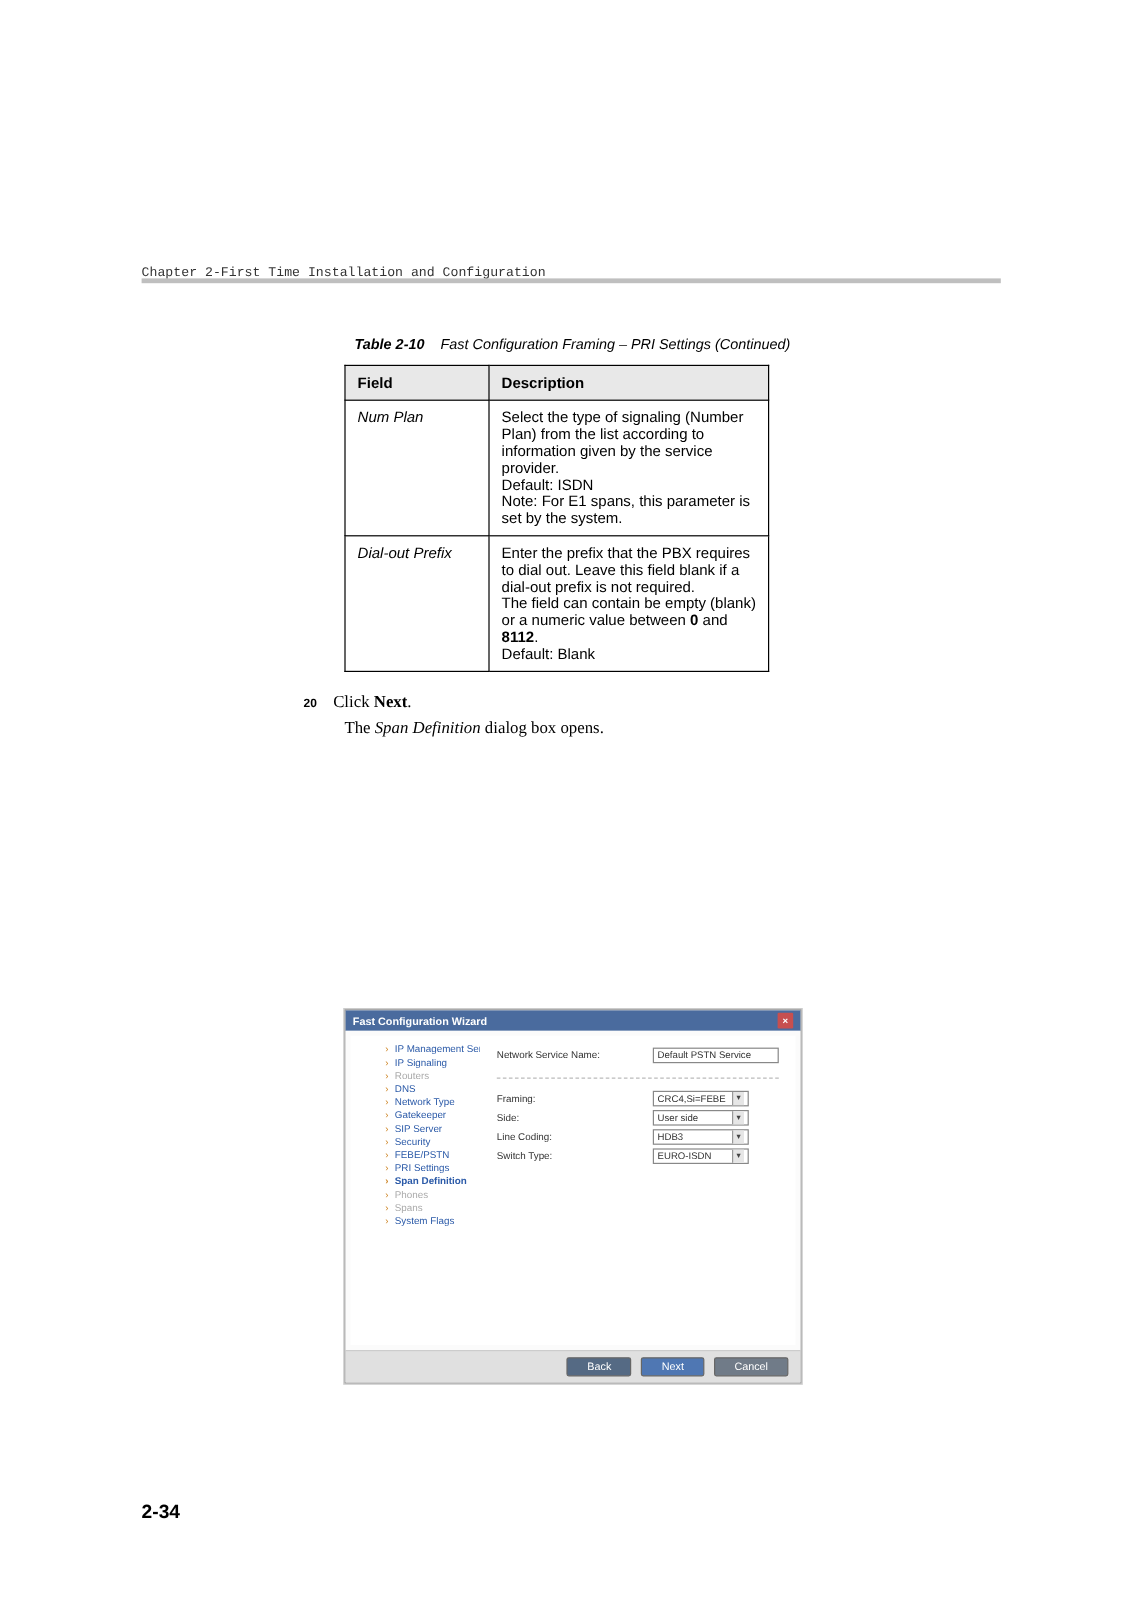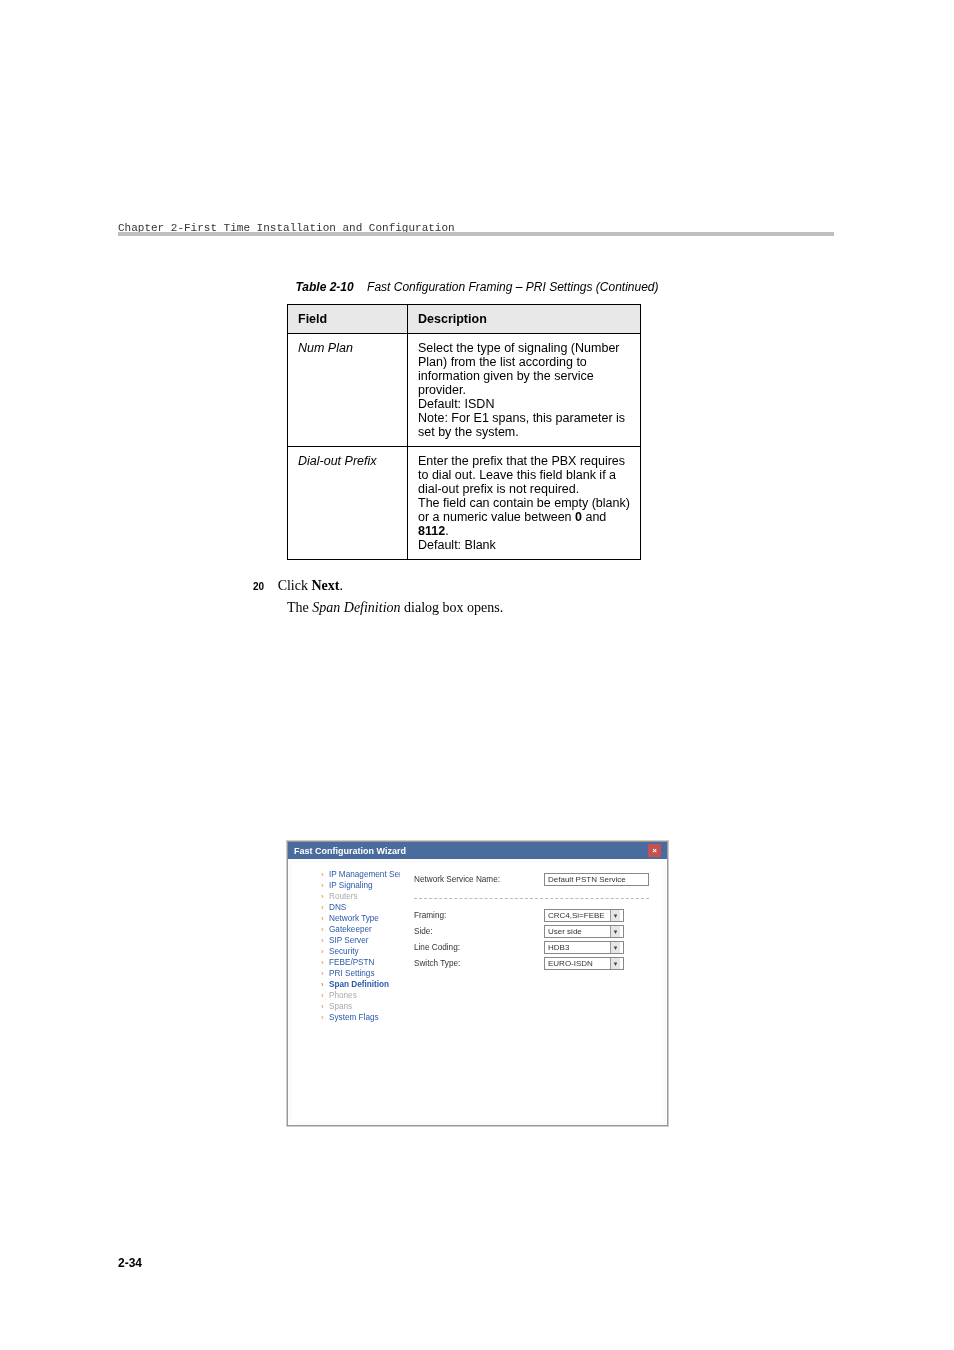--- a/index.html
+++ b/index.html
@@ -37,21 +37,21 @@
     .wizard-row label { width: 110px; color: #333; }
     .wizard-row .field-box { border: 1px solid #888; height: 13px; line-height: 11px; padding: 0 3px; font-size: 8px; background: #fff; width: 95px; }
     .wizard-row .sel { display: inline-flex; align-items: center; justify-content: space-between; width: 80px; }
     .wizard-row .sel .arrow { font-size: 7px; color: #444; background: #e6e6e6; border-left: 1px solid #999; width: 10px; text-align: center; height: 11px; line-height: 11px; }
     .wizard-dash { border-top: 1px dashed #bbb; margin: 12px 0 10px 0; }
     .wizard-footer { background: #e0e0e0; padding: 5px 10px; display: flex; justify-content: flex-end; gap: 8px; border-top: 1px solid #ccc; }
     .wizard-footer .btn { border: 1px solid #666; padding: 2px 16px; font-size: 9px; color: #fff; border-radius: 2px; }
     .btn-dark { background: #556a84; }
     .btn-blue { background: #4f77b3; }
     .btn-gray { background: #707b88; }
-    .page-num { position: absolute; bottom: 80px; left: 118px; font-family: Arial; font-size: 12px; font-weight: bold; color: #000; }
+    .page-num { position: absolute; bottom: 80px; left: 118px; font-family: Arial; font-size: 16px; font-weight: bold; color: #000; }
   </style>
 </head>
 <body>
 
 <div class="header-line">Chapter 2-First Time Installation and Configuration</div>
 <div class="header-rule"></div>
 
 <div class="table-caption">
   <span class="caption-num">Table 2-10</span>
   <span>&nbsp;&nbsp;</span>
@@ -148,15 +148,20 @@
       </div>
       <div class="wizard-row">
         <label>Switch Type:</label>
         <span class="field-box sel">
             <span>EURO-ISDN</span>
             <span class="arrow">▾</span>
           </span>
       </div>
     </div>
   </div>
+  <div class="wizard-footer">
+    <span class="btn btn-dark">Back</span>
+    <span class="btn btn-blue">Next</span>
+    <span class="btn btn-gray">Cancel</span>
+  </div>
 </div>
 
 <div class="page-num">2-34</div>
 
 </body></html>

